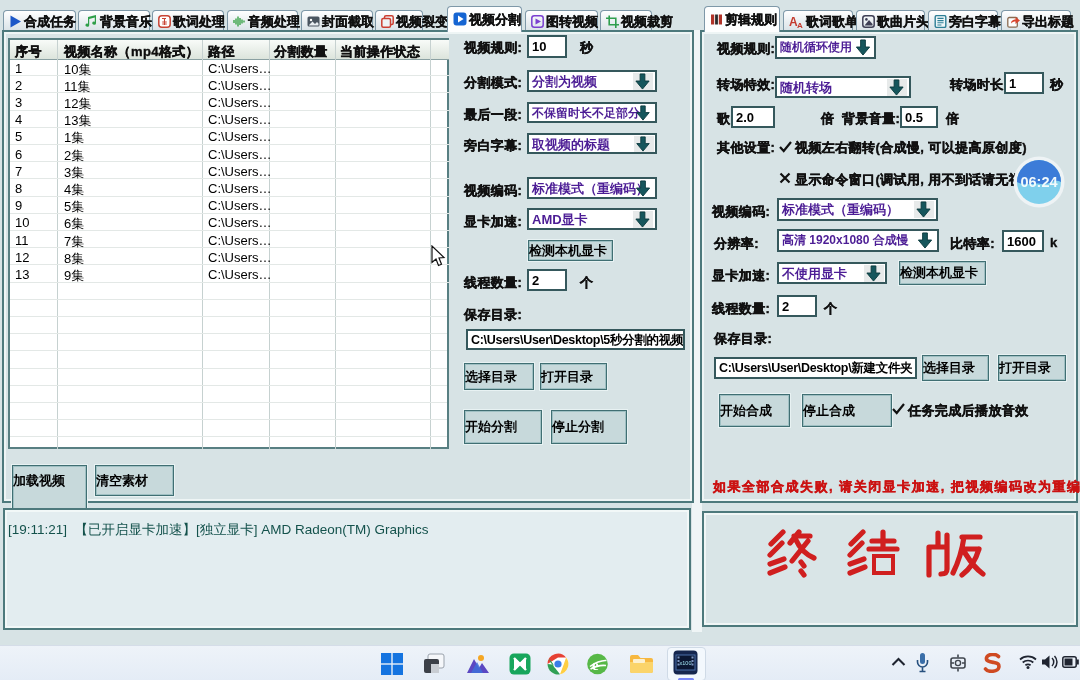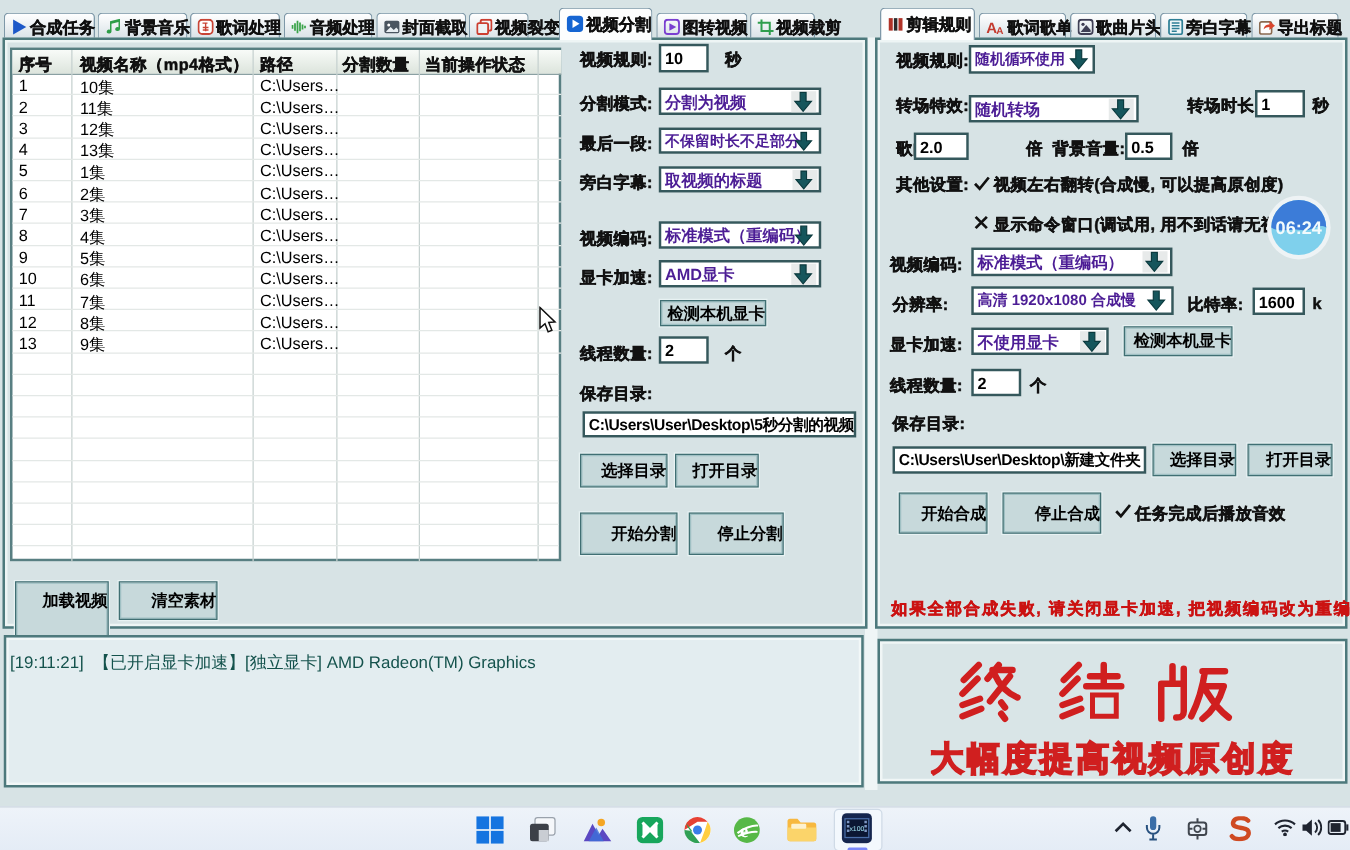--- a/index.html
+++ b/index.html
@@ -5,21 +5,21 @@
 html,body{margin:0;padding:0;width:1080px;height:680px;overflow:hidden;
  font-family:"Liberation Sans",sans-serif;background:#d7e3e5;position:relative}
 .abs{position:absolute}
 .lbl{position:absolute;font-weight:bold;font-size:13px;color:#0d0d0d;white-space:nowrap;letter-spacing:0.4px;-webkit-text-stroke:0.4px #111}
 .inp{position:absolute;background:#fff;border:2px solid #35585c;box-sizing:border-box;
  font-weight:bold;font-size:13px;color:#000;padding:1px 3px;white-space:nowrap;overflow:hidden;line-height:17px}
 .combo{position:absolute;background:#fff;border:2px solid #35585c;box-sizing:border-box;
  font-weight:bold;font-size:13px;color:#4c1d95;white-space:nowrap;overflow:hidden;line-height:17px;padding:1px 3px}
 .da{position:absolute;top:1px;width:18px;height:17px;background:#e7eaea}
 .btn{position:absolute;background:#c7d9db;border:1px solid #406f73;box-shadow:inset 0 0 0 1px #9fc0c3, 0 0 0 1px #e8f2f3;
- box-sizing:border-box;text-align:right;font-weight:bold;font-size:13px;color:#000}
+ box-sizing:border-box;text-align:left;font-weight:bold;font-size:13px;color:#000}
 .panel{position:absolute;border:2px solid #51797c;box-sizing:border-box;box-shadow:inset 0 0 0 2px #eef5f5}
 .tab{position:absolute;top:10px;height:21px;-webkit-text-stroke:0.3px #111;background:linear-gradient(#ffffff,#e7edf0 60%,#d9e2e7);
  border:1px solid #7e98a8;border-bottom:none;border-radius:4px 4px 0 0;box-sizing:border-box;
  font-weight:bold;font-size:13px;color:#000;white-space:nowrap;padding:2px 0 0 5px}
 .tab.act{top:6px;height:26px;background:#fdfefe;padding-top:4px;z-index:3;border-radius:4px 4px 0 0}
 .tab svg{vertical-align:-2px;margin-right:2px}
 .cell{position:absolute;font-size:13px;color:#000;white-space:nowrap}
 </style>
 </head>
 <body>
@@ -194,21 +194,20 @@
   <path d="M33 3 L24 14 M28 7 H44 M30 11 C34 20 41 26 48 29 M42 12 L26 32"></path>
   <path d="M35 33 l3 4 M35 42 l3 4"></path>
 
   <path d="M97 3 L85 15 M96 14 L84 26 M84 35 L98 30 M84 44 L99 38"></path>
   <path d="M106 12 H128 M117 3 V18 M103 20 H131"></path>
   <rect x="108" y="27" width="19" height="17" stroke-width="4"></rect>
 
   <path d="M172 4 V18 M163 18 V46 M163 18 H181 M181 6 V40 C181 44 179 45 175 45"></path>
   <path d="M196 8 H214 M198 8 C196 22 192 34 187 44 M199 20 H213 M213 20 C210 30 204 40 196 46 M199 24 C204 32 210 40 217 45"></path>
  </svg>
- <div style="position:absolute;left:0;top:76px;width:100%;text-align:center;font-size:27px;font-weight:bold;color:#d01f1f;letter-spacing:2.2px;-webkit-text-stroke:1.3px #d01f1f">大幅度提高视频原创度</div>
 </div>
 
 <div class="lbl" style="left:464px;top:39px">视频规则:</div>
 <div class="inp" style="left:527px;top:35px;width:40px;height:23px">10</div>
 <div class="lbl" style="left:580px;top:39px">秒</div>
 
 <div class="lbl" style="left:464px;top:74px">分割模式:</div>
 <div class="combo" style="left:527px;top:70px;width:130px;height:22px">分割为视频<span class="da" style="right:2px;width:20px"><svg width="19" height="17" viewBox="0 0 17 18">
         <path d="M6 1 h5 v7.5 h4.5 L8.5 17 L1.5 8.5 h4.5 z" fill="#16565c" stroke="#0b3a3e"></path>
       </svg></span></div>
@@ -305,21 +304,21 @@
 <div class="lbl" style="left:712px;top:300px">线程数量:</div>
 <div class="inp" style="left:777px;top:295px;width:40px;height:22px">2</div>
 <div class="lbl" style="left:824px;top:300px">个</div>
 
 <div class="lbl" style="left:714px;top:330px">保存目录:</div>
 <div class="inp" style="left:714px;top:357px;width:203px;height:22px;font-size:12.5px;letter-spacing:-0.3px">C:\Users\User\Desktop\新建文件夹</div>
 <div class="btn" style="left:922px;top:355px;width:67px;height:26px;line-height:24px">选择目录</div>
 <div class="btn" style="left:998px;top:355px;width:68px;height:26px;line-height:24px">打开目录</div>
 
 <div class="btn" style="left:719px;top:394px;width:71px;height:33px;line-height:31px">开始合成</div>
-<div class="btn" style="left:802px;top:394px;width:79px;height:33px;line-height:31px">停止合成</div>
+<div class="btn" style="left:802px;top:394px;width:90px;height:33px;line-height:31px">停止合成</div>
 <svg class="abs" style="left:892px;top:403px" width="13" height="12" viewBox="0 0 13 12">
     <path d="M1 6 L4.7 10 L12 1" stroke="#111" stroke-width="2.2" fill="none"></path>
   </svg>
 <div class="lbl" style="left:908px;top:402px">任务完成后播放音效</div>
 
 <div class="lbl" style="left:713px;top:478px;color:#cb1212;font-size:13px;letter-spacing:1.5px;-webkit-text-stroke:0.4px #cb1212">如果全部合成失败, 请关闭显卡加速, 把视频编码改为重编码后重试</div>
 
 <div class="abs" style="left:0;top:645px;width:1080px;height:35px;background:linear-gradient(#eef3f9,#e4ecf6);border-top:1px solid #d5dde8">
 
  <svg class="abs" style="left:381px;top:7px" width="22" height="22" viewBox="0 0 22 22">

